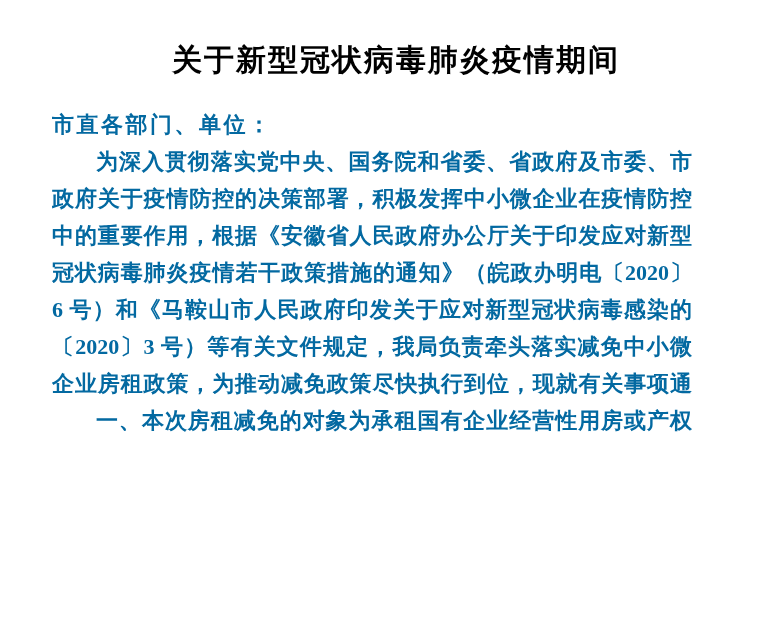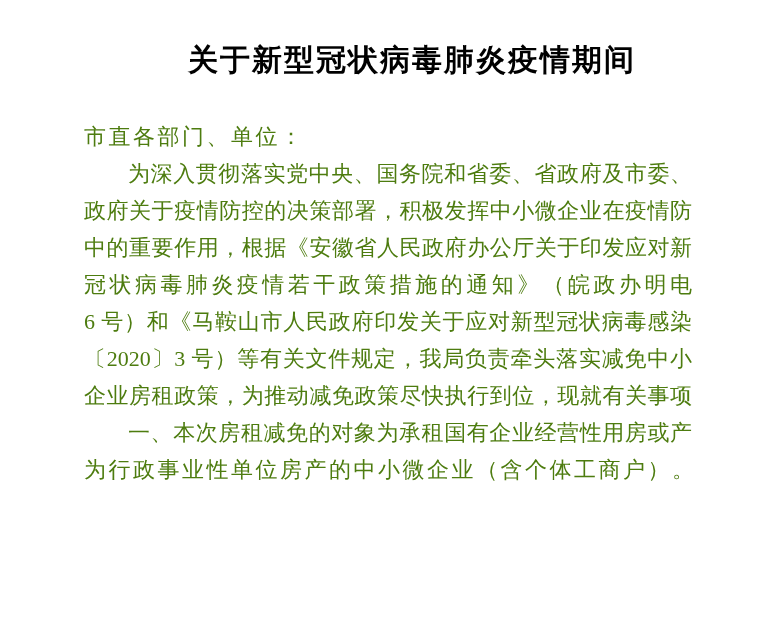--- a/index.html
+++ b/index.html
@@ -7,39 +7,40 @@
     width: 775px;
     height: 620px;
     background: #ffffff;
     overflow: hidden;
     font-family: "Liberation Serif", "DejaVu Serif", serif;
   }
   .page {
     box-sizing: border-box;
     width: 775px;
     height: 616px;
-    padding: 38px 83px 0 84px;
+    padding: 38px 83px 0 52px;
     background: #ffffff;
     color: #000000;
   }
   .title {
     margin: 0;
     padding-left: 48px;           
     text-align: center;
     font-size: 30px;
     font-weight: 700;
     line-height: 44px;
     letter-spacing: 2px;
     color: #000000;
   }
   .doc-body {
-    margin-top: 36px;
+    margin-top: 24px;
     font-size: 22px;
     line-height: 37px;
-    color: #4d7c0f;
+    color: #0369a1;
+    font-weight: bold;
   }
   .line {
     height: 37px;
     overflow: hidden;
     white-space: nowrap;
     letter-spacing: 0.5px;
   }
   .line.indent { padding-left: 44px; }       
   .line.justify {
     white-space: normal;
@@ -59,15 +60,14 @@
   <div class="doc-body">
       <div class="line wide">市直各部门、单位：</div>
       <div class="line indent justify">为深入贯彻落实党中央、国务院和省委、省政府及市委、市</div>
       <div class="line justify">政府关于疫情防控的决策部署，积极发挥中小微企业在疫情防控</div>
       <div class="line justify">中的重要作用，根据《安徽省人民政府办公厅关于印发应对新型</div>
       <div class="line justify">冠状病毒肺炎疫情若干政策措施的通知》（皖政办明电〔2020〕</div>
       <div class="line justify">6 号）和《马鞍山市人民政府印发关于应对新型冠状病毒感染的</div>
       <div class="line justify">〔2020〕3 号）等有关文件规定，我局负责牵头落实减免中小微</div>
       <div class="line justify">企业房租政策，为推动减免政策尽快执行到位，现就有关事项通</div>
       <div class="line indent justify">一、本次房租减免的对象为承租国有企业经营性用房或产权</div>
-      <div class="line wide">为行政事业性单位房产的中小微企业（含个体工商户）。</div>
     </div>
 </div>
 
 </body></html>

